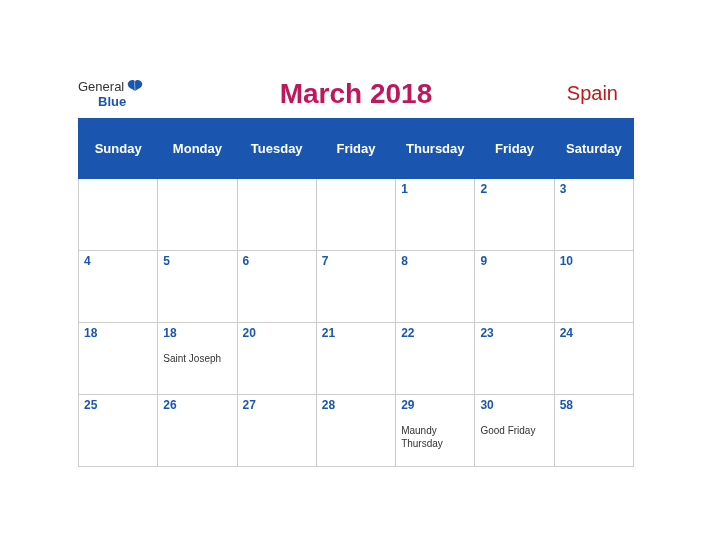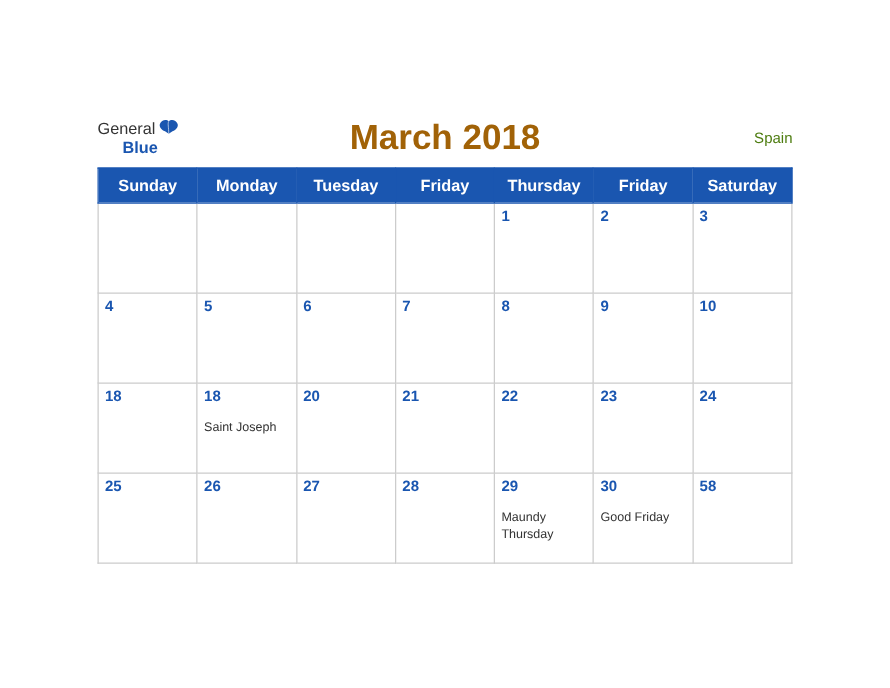--- a/index.html
+++ b/index.html
@@ -42,42 +42,42 @@
       font-weight: bold;
       padding-left: 20px;
     }
     .logo-row {
       display: flex;
       align-items: center;
       gap: 2px;
     }
     .calendar-title {
       font-size: 28px;
-      color: #a16207;
+      color: #be185d;
       font-weight: bold;
       text-align: left;
     }
     .country-label {
       position: absolute;
-      right: 0;
-      font-size: 12px;
-      color: #4d7c0f;
+      right: 16px;
+      font-size: 20px;
+      color: #b91c1c;
     }
     table {
       width: 100%;
       border-collapse: collapse;
     }
     thead tr {
       background-color: #1a56b0;
     }
     thead th {
       color: #fff;
       font-size: 13px;
       font-weight: bold;
-      padding: 6px 4px;
+      padding: 22px 4px;
       border: 1px solid #1a56b0;
     }
     tbody tr {
       height: 72px;
     }
     tbody td {
       border: 1px solid #ccc;
       vertical-align: top;
       padding: 3px 5px;
       width: calc(100% / 7);

